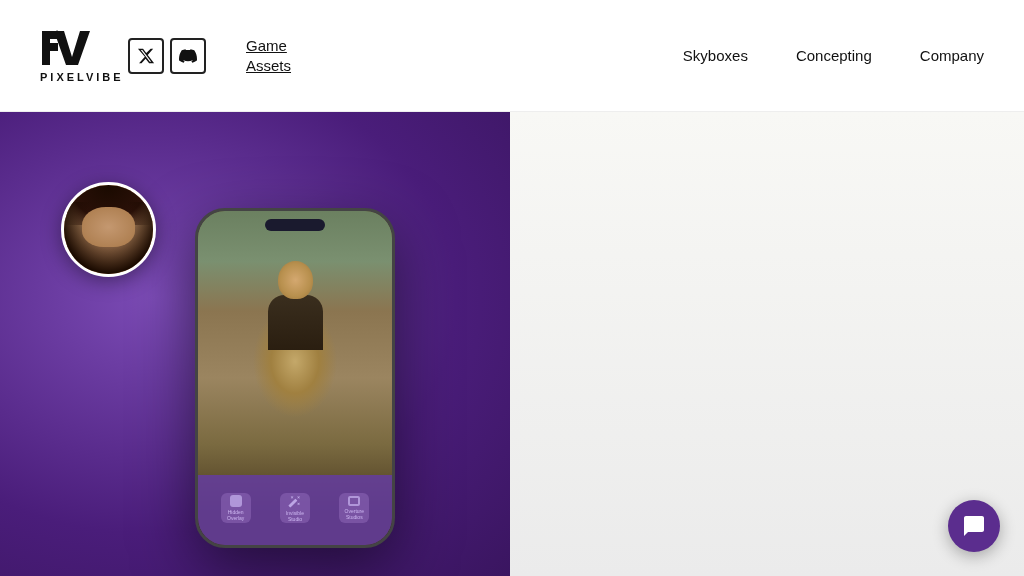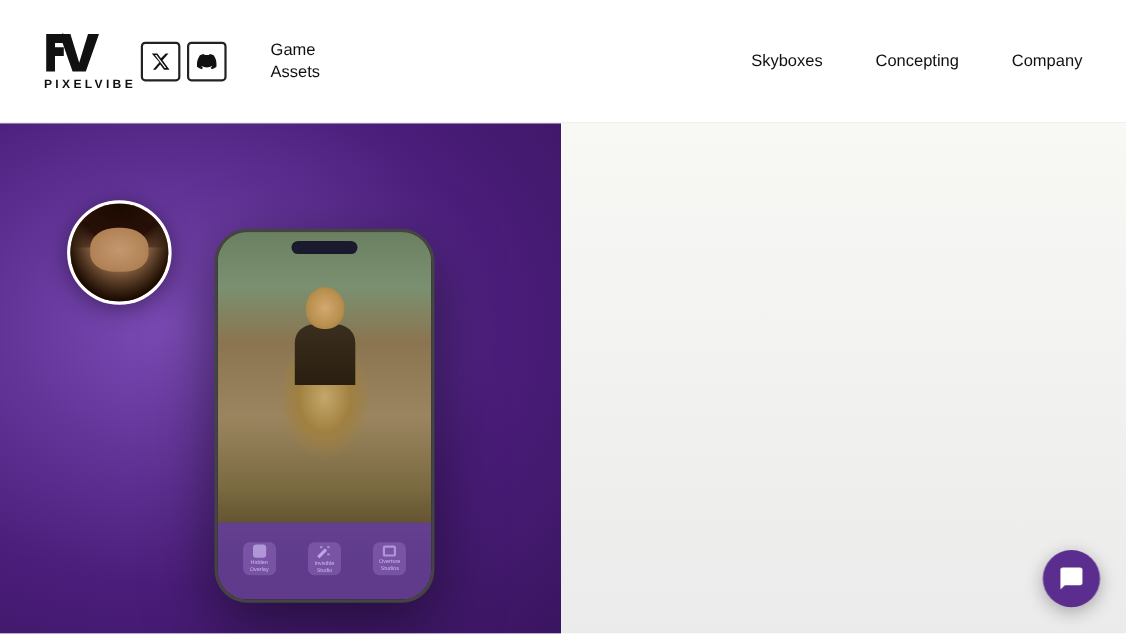--- a/index.html
+++ b/index.html
@@ -72,20 +72,21 @@
       margin-right: auto;
     }
 
     .nav-item {
       font-size: 15px;
       color: #111;
       cursor: pointer;
       font-weight: 500;
       line-height: 1.3;
       text-align: left;
+      text-decoration: underline;
     }
 
     .nav-right {
       display: flex;
       gap: 48px;
     }
 
     .nav-right-item {
       font-size: 15px;
       color: #111;

